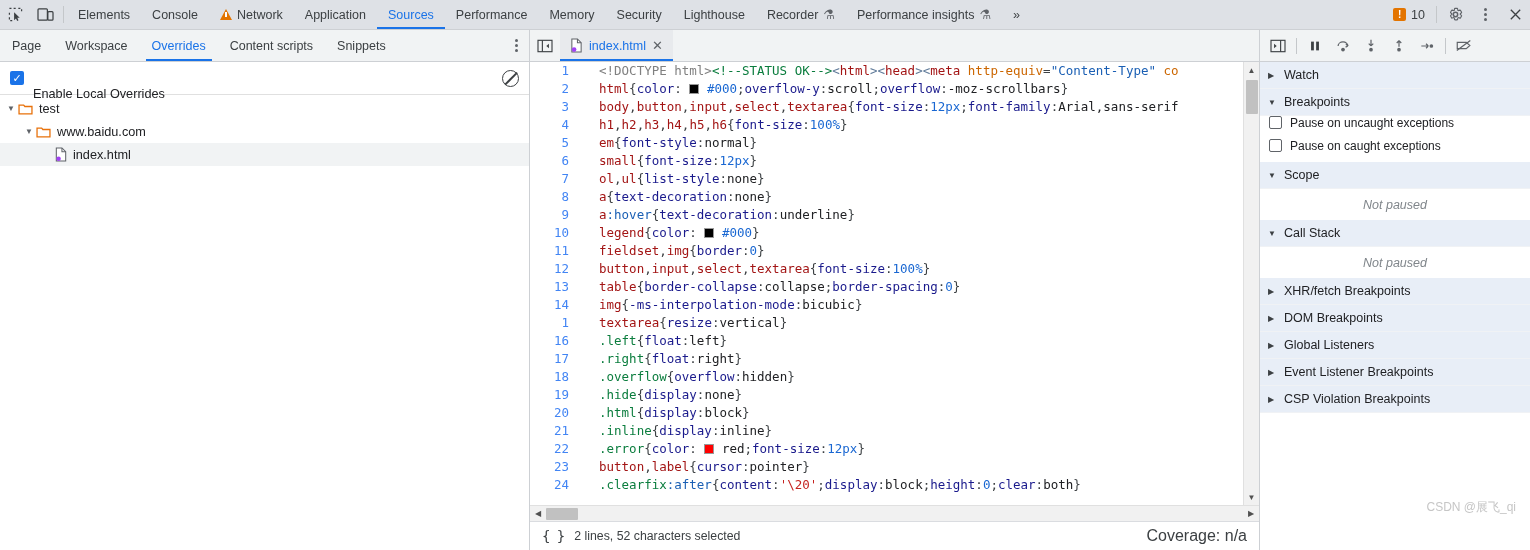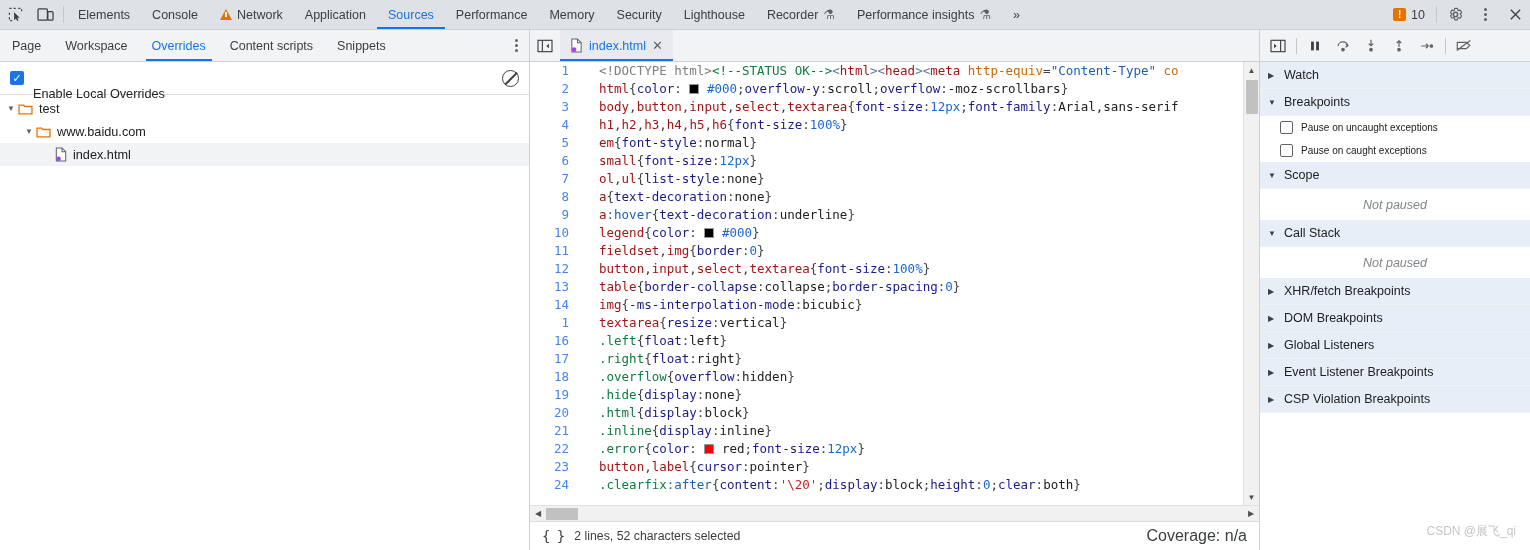--- a/index.html
+++ b/index.html
@@ -184,29 +184,29 @@
   }
   .dbg-btn { width: 28px; height: 26px; display: flex; align-items: center; justify-content: center; color: #5f6368; }
   .dbg-sep { width: 1px; height: 16px; background: #c4c7ca; margin: 0 4px; }
 
   .dbg-body { flex: 1; overflow: hidden; }
   .sec-head {
     height: 27px; display: flex; align-items: center; gap: 6px; padding-left: 8px;
     background: #e8eef7; font-size: 12.5px; color: #202124; border-bottom: 1px solid #f0f2f5;
   }
   .sec-head .tri2 { font-size: 8px; color: #3c4043; width: 10px; }
-  .chkrow { height: 23px; display: flex; align-items: center; gap: 8px; padding-left: 20px; font-size: 10px; color: #202124; }
+  .chkrow { height: 23px; display: flex; gap: 8px; padding-left: 9px; font-size: 12px; color: #202124; }
   .chk-empty { width: 13px; height: 13px; border: 1.3px solid #5f6368; border-radius: 2px; background: #fff; }
   .notpaused {
     height: 31px; display: flex; align-items: center; justify-content: center;
     font-size: 12.5px; color: #80868b; font-style: italic; background: #fff;
   }
 
   .watermark {
-    position: absolute; right: 14px; bottom: 10px;
+    position: absolute; right: 14px; bottom: 34px;
     font-size: 12px; color: #c6c6c6; pointer-events: none; margin-top: 32px;
   }
 </style>
 </head>
 <body>
 
 <div class="app">
 
   <div class="topbar">
     <div class="tb-iconbtn">

